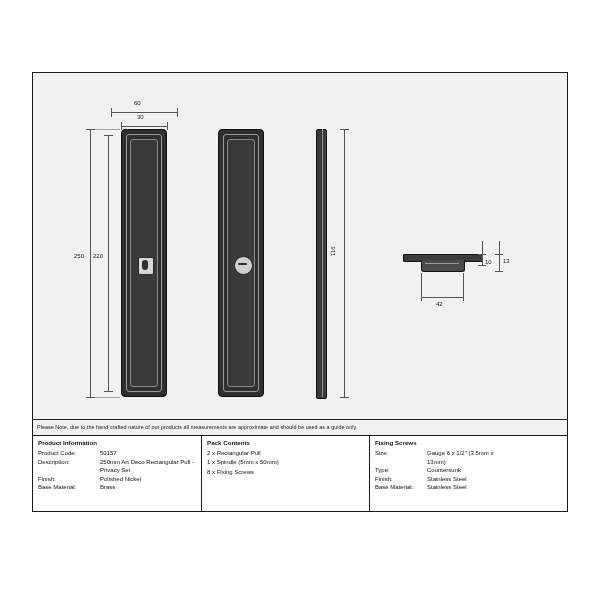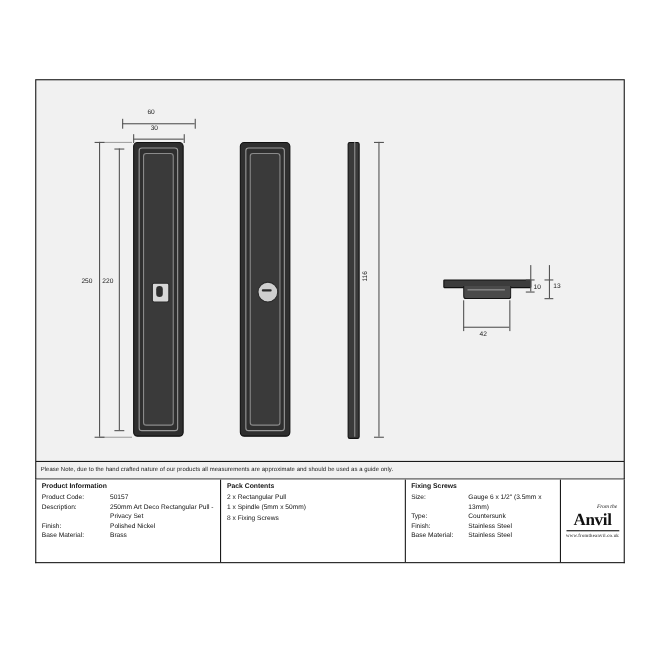--- a/index.html
+++ b/index.html
@@ -290,24 +290,15 @@
       <div class="row">
         <div class="k">Finish:</div>
         <div class="v">Stainless Steel</div>
       </div>
       <div class="row">
         <div class="k">Base Material:</div>
         <div class="v">Stainless Steel</div>
       </div>
     </div>
 
-    <div class="col c4">
-      <div id="logo">
-        <div class="from">From the</div>
-        <div class="anvil-wrap">
-          <div class="anvil">Anvil</div>
-        </div>
-        <div class="url">www.fromtheanvil.co.uk</div>
-      </div>
-    </div>
   </div>
 
 </div>
 
 </body></html>

